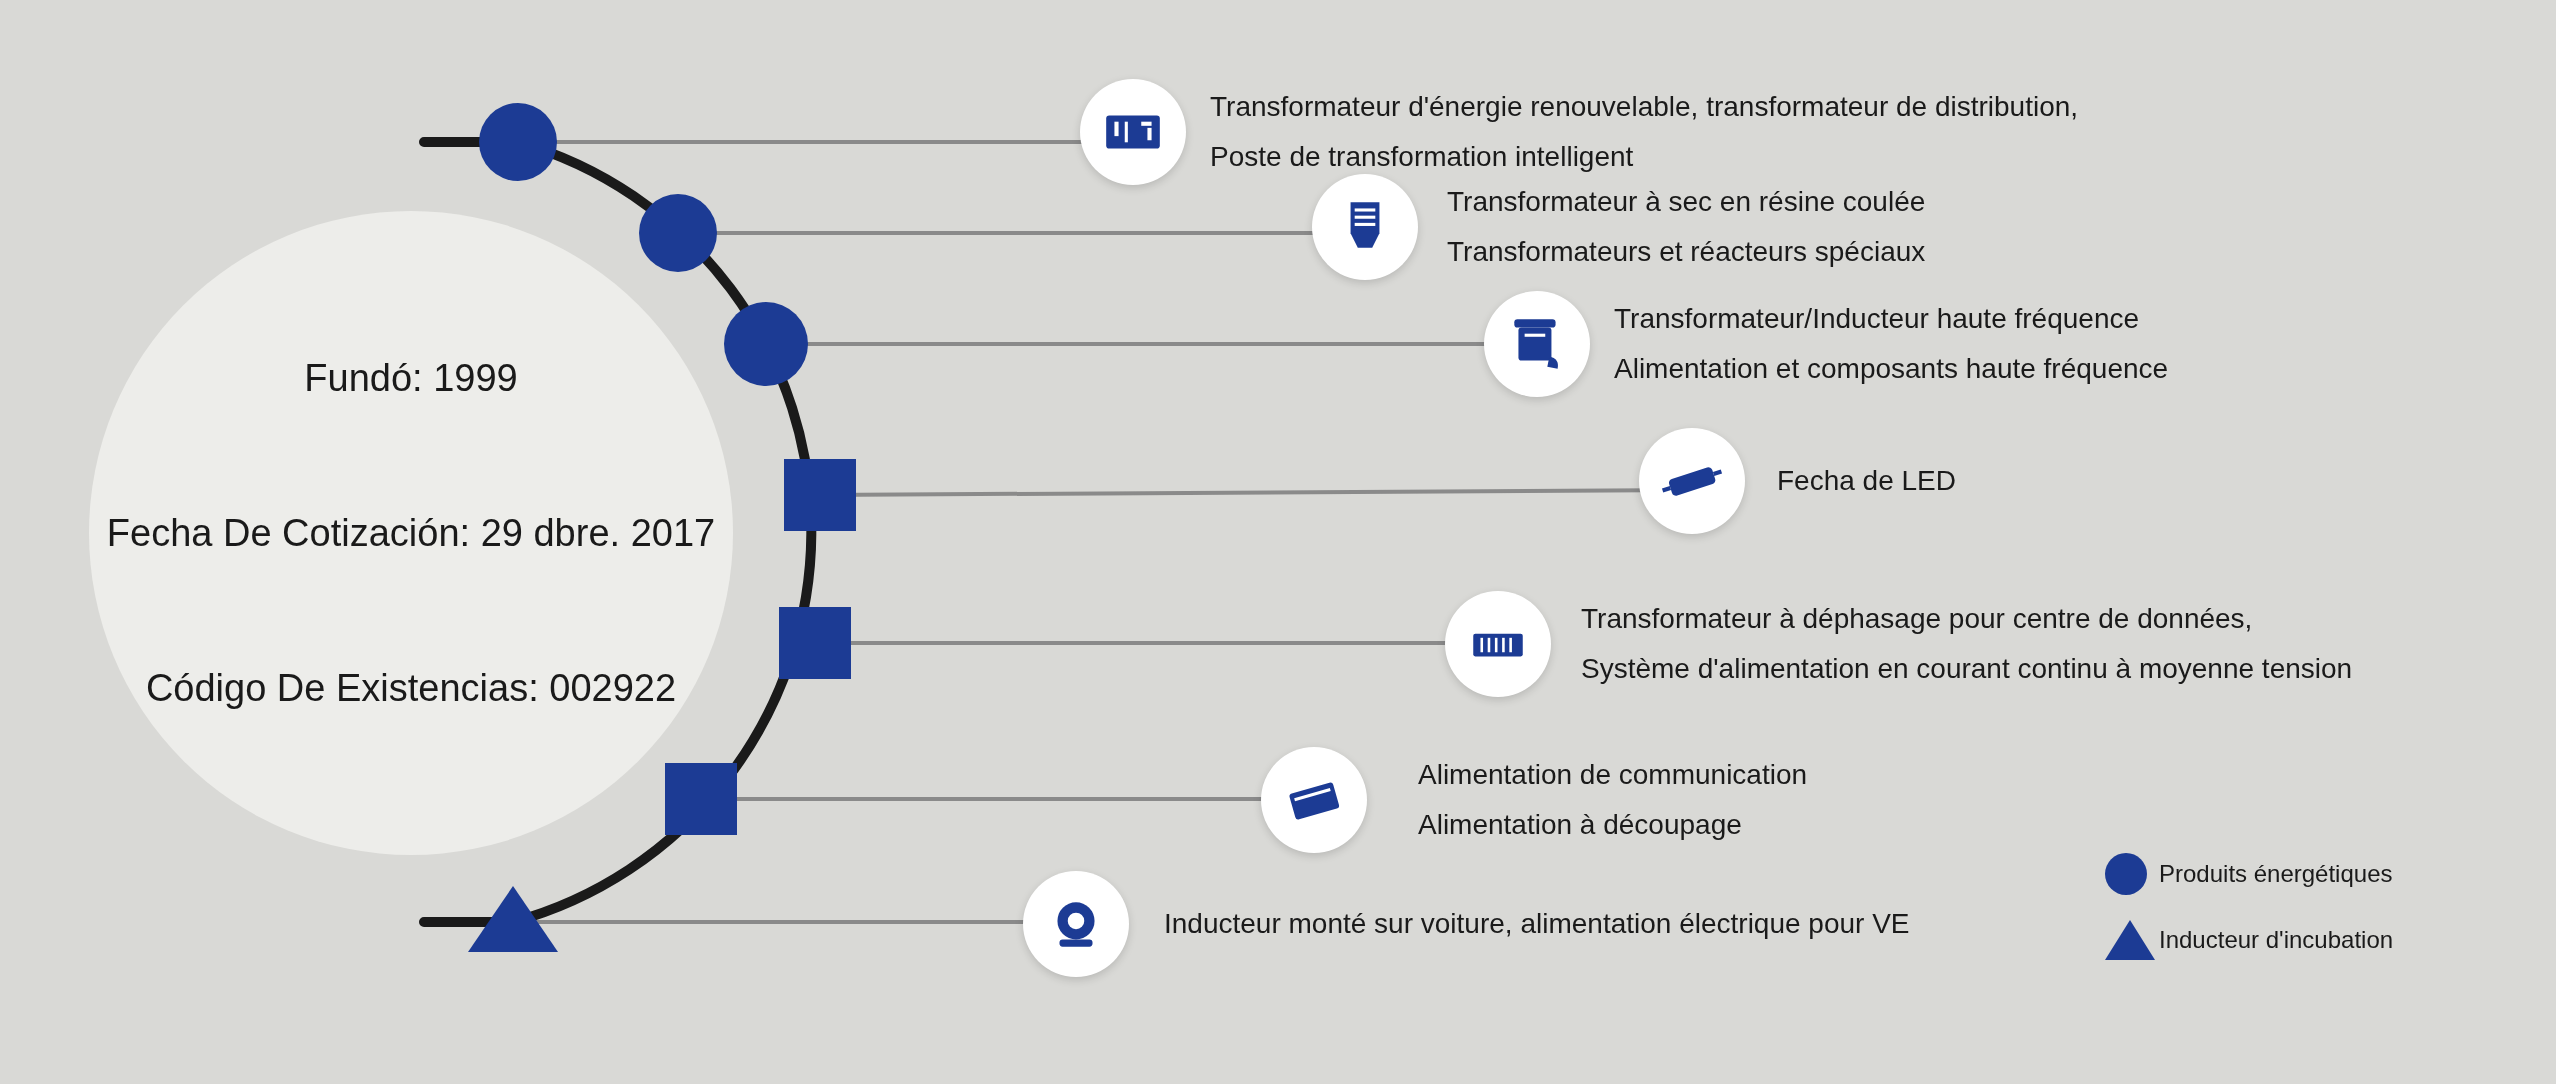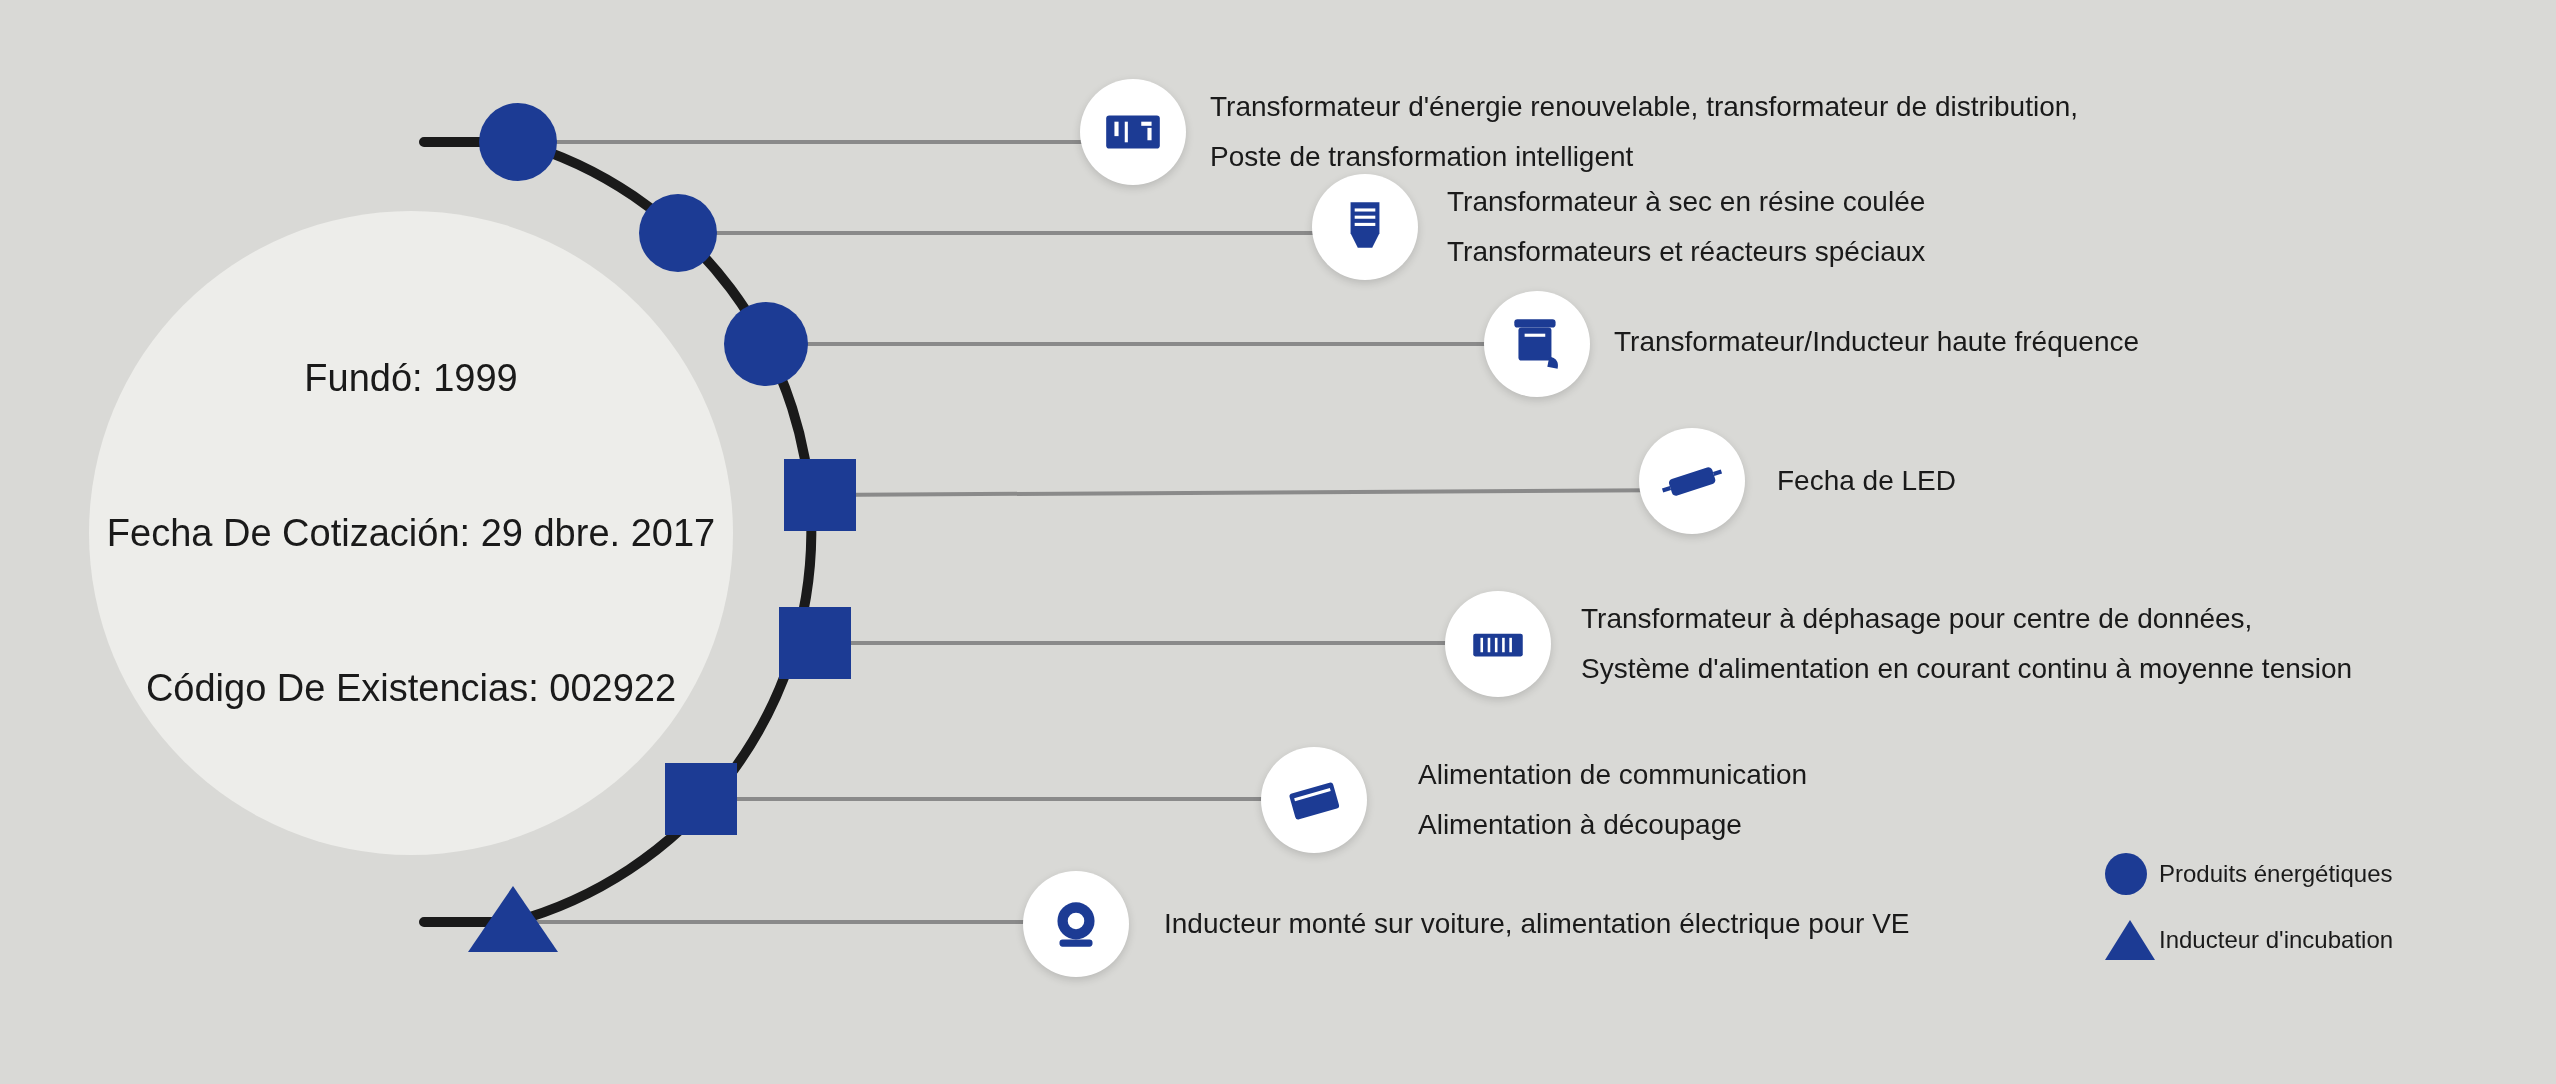--- a/index.html
+++ b/index.html
@@ -101,22 +101,23 @@
   </div>
 
   <div class="icon-circle" style="left:1484px; top:291px;">
     <svg viewBox="0 0 64 64">
       <rect class="glyph" x="10" y="8" width="40" height="8" rx="3"></rect>
       <rect class="glyph" x="14" y="16" width="32" height="32" rx="3"></rect>
       <path class="glyph" d="M44 44 q10 2 8 12 l-10 -2 z"></path>
       <rect x="20" y="22" width="20" height="3" fill="#fff"></rect>
     </svg>
   </div>
-  <div class="branch-text" style="left:1614px; top:294px;margin-top:23px;">
+  <div class="branch-text" style="left:1614px; top:294px;">
     <div>Transformateur/Inducteur haute fréquence</div>
+    <div>Alimentation et composants haute fréquence</div>
   </div>
 
   <div class="icon-circle" style="left:1639px; top:428px;">
     <svg viewBox="0 0 64 64">
       <g transform="rotate(-18 32 32)">
         <rect class="glyph" x="10" y="24" width="44" height="17" rx="4"></rect>
         <rect class="glyph" x="2" y="30" width="8" height="4"></rect>
         <rect class="glyph" x="54" y="30" width="8" height="4"></rect>
       </g>
     </svg>

